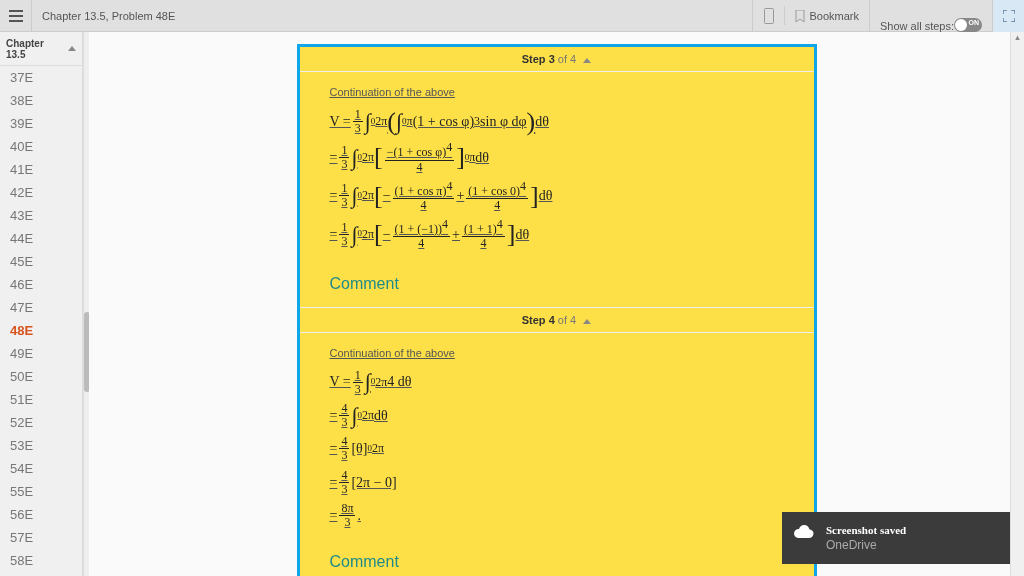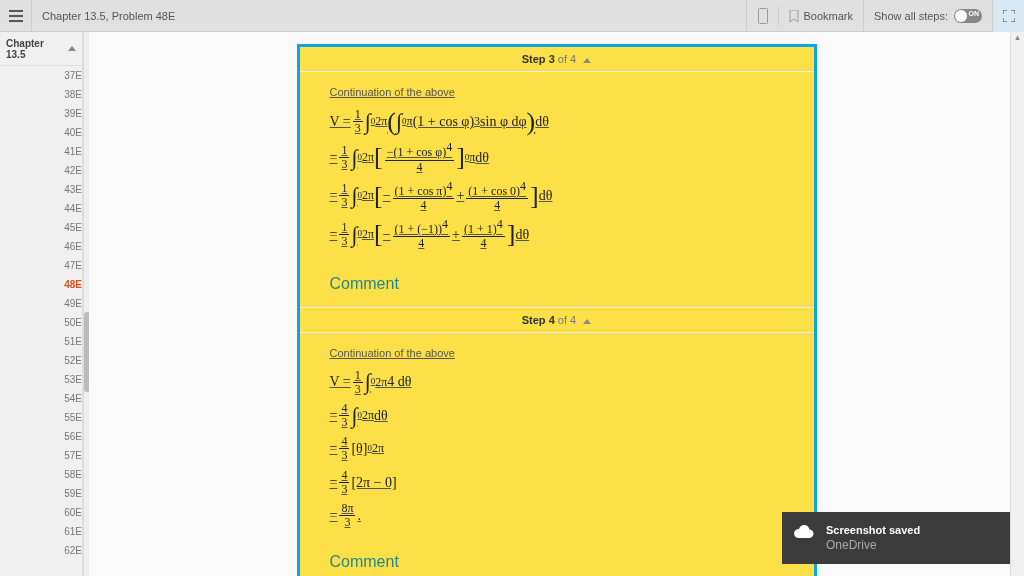--- a/index.html
+++ b/index.html
@@ -3,29 +3,29 @@
 <meta charset="utf-8">
 <style>
   * { box-sizing: border-box; margin: 0; padding: 0; }
   html, body { width: 1024px; height: 576px; overflow: hidden; font-family: Arial, Helvetica, sans-serif; background: #fafafa; }
   .topbar { height: 32px; background: #e0e0e0; border-bottom: 1px solid #ccc; display: flex; align-items: center; font-size: 11px; color: #555; }
   .topbar .hamburger { width: 32px; height: 32px; display: flex; align-items: center; justify-content: center; border-right: 1px solid #ccc; cursor: pointer; }
   .topbar .title { padding-left: 10px; flex: 0 0 auto; }
   .topbar .spacer { flex: 1; }
   .topbar .iconbtn { width: 32px; height: 32px; display:flex; align-items:center; justify-content:center; border-left:1px solid #ccc; cursor:pointer; }
   .topbar .bookmark { display:flex; align-items:center; padding:0 10px; border-left:1px solid #ccc; height:19px; cursor:pointer; gap:4px;}
-  .topbar .steps { display:flex; align-items:center; padding:0 10px; border-left:1px solid #ccc; height:32px; gap:6px;}
+  .topbar .steps { display:flex; align-items:flex-end; padding:0 10px; border-left:1px solid #ccc; height:32px; }
   .toggle { width:28px; height:14px; border-radius:7px; background:#888; position:relative; }
   .toggle .knob { width:12px; height:12px; border-radius:50%; background:#fff; position:absolute; top:1px; left:1px;}
   .toggle .lbl { position:absolute; right:3px; top:1px; font-size:7px; color:#fff; font-weight:bold;}
   .main { display:flex; height:544px; }
   .sidebar { width:83px; background:#f0f0f0; border-right:1px solid #ddd; display:flex; flex-direction:column; }
   .sidebar-head { height:34px; font-size:10px; font-weight:bold; color:#444; display:flex; align-items:center; padding-left:6px; border-bottom:1px solid #ddd; justify-content:space-between; padding-right:6px;}
   .sidebar-list { flex:1; overflow:hidden; }
-  .sidebar-item { font-size:10px; color:#777; padding:4px 0 4px 0; cursor:pointer;text-align:right; }
+  .sidebar-item { font-size:13px; color:#777; padding:4px 0 4px 10px; cursor:pointer; }
   .sidebar-item.active { color:#d9531e; font-weight:bold; }
   .scrollstub { width:6px; background:#eee; border-left:1px solid #ddd; position:relative;}
   .scrollthumb { position:absolute; left:0; width:6px; background:#bbb; border-radius:3px;}
   .content { flex:1; background:#fafafa; position:relative; overflow:hidden;}
   .page { width:520px; margin:12px auto; background:#fde047; border:3px solid #0ea5e9; }
   .stephead { text-align:center; font-size:11px; color:#777; padding:6px 0; border-bottom:1px solid #eee; cursor:pointer;}
   .stephead b { color:#333; font-weight:bold;}
   .stepbody { padding:14px 30px 10px 30px; font-size:11px; color:#555;text-decoration:underline; }
   .stepbody .lead { margin-bottom:10px; }
   .math { font-family: "Times New Roman", serif; font-size:14px; color:#222; line-height:1.1; }
@@ -35,21 +35,21 @@
   .frac .d { padding:0 2px; font-size:12px;}
   .intg { font-size:22px; line-height:0.8; }
   .sup { font-size:12px; vertical-align:super;text-align:right;}
   .sub { font-size:9px; vertical-align:sub;}
   .br-open, .br-close { font-size:26px; line-height:0.7; }
   .comment { color:#1f8a8a; font-size:16px; padding:8px 30px 14px 30px; cursor:pointer;}
   .helpful { text-align:center; padding:14px 0; font-size:11px; }
   .helpful .q { color:#d9531e; margin-right:10px;}
   .votebtn { display:inline-flex; align-items:center; border:1px solid #ccc; border-radius:3px; padding:2px 8px; margin:0 3px; font-size:11px; color:#444; cursor:pointer; gap:4px; background:#fff;}
   .toast { position:absolute; right:12px; bottom:12px; width:230px; background:#3b3b3b; color:#e8e8e8; padding:12px 12px 12px 44px; font-size:11px; }
-  .toast .t1 { font-weight:bold; color:#fff; margin-bottom:2px;}
+  .toast .t1 { font-weight:bold; color:#fff; margin-bottom:2px;font-family:Liberation Serif, serif;}
   .toast .cloud { position:absolute; left:10px; top:12px; }
   .chev { display:inline-block; width:0;height:0;border-left:4px solid transparent;border-right:4px solid transparent;border-bottom:5px solid #888; margin-left:4px;}
 </style>
 </head>
 <body>
 
 <div class="topbar">
   <div class="hamburger">
     <svg width="14" height="12">
         <rect width="14" height="2" fill="#555"></rect>

